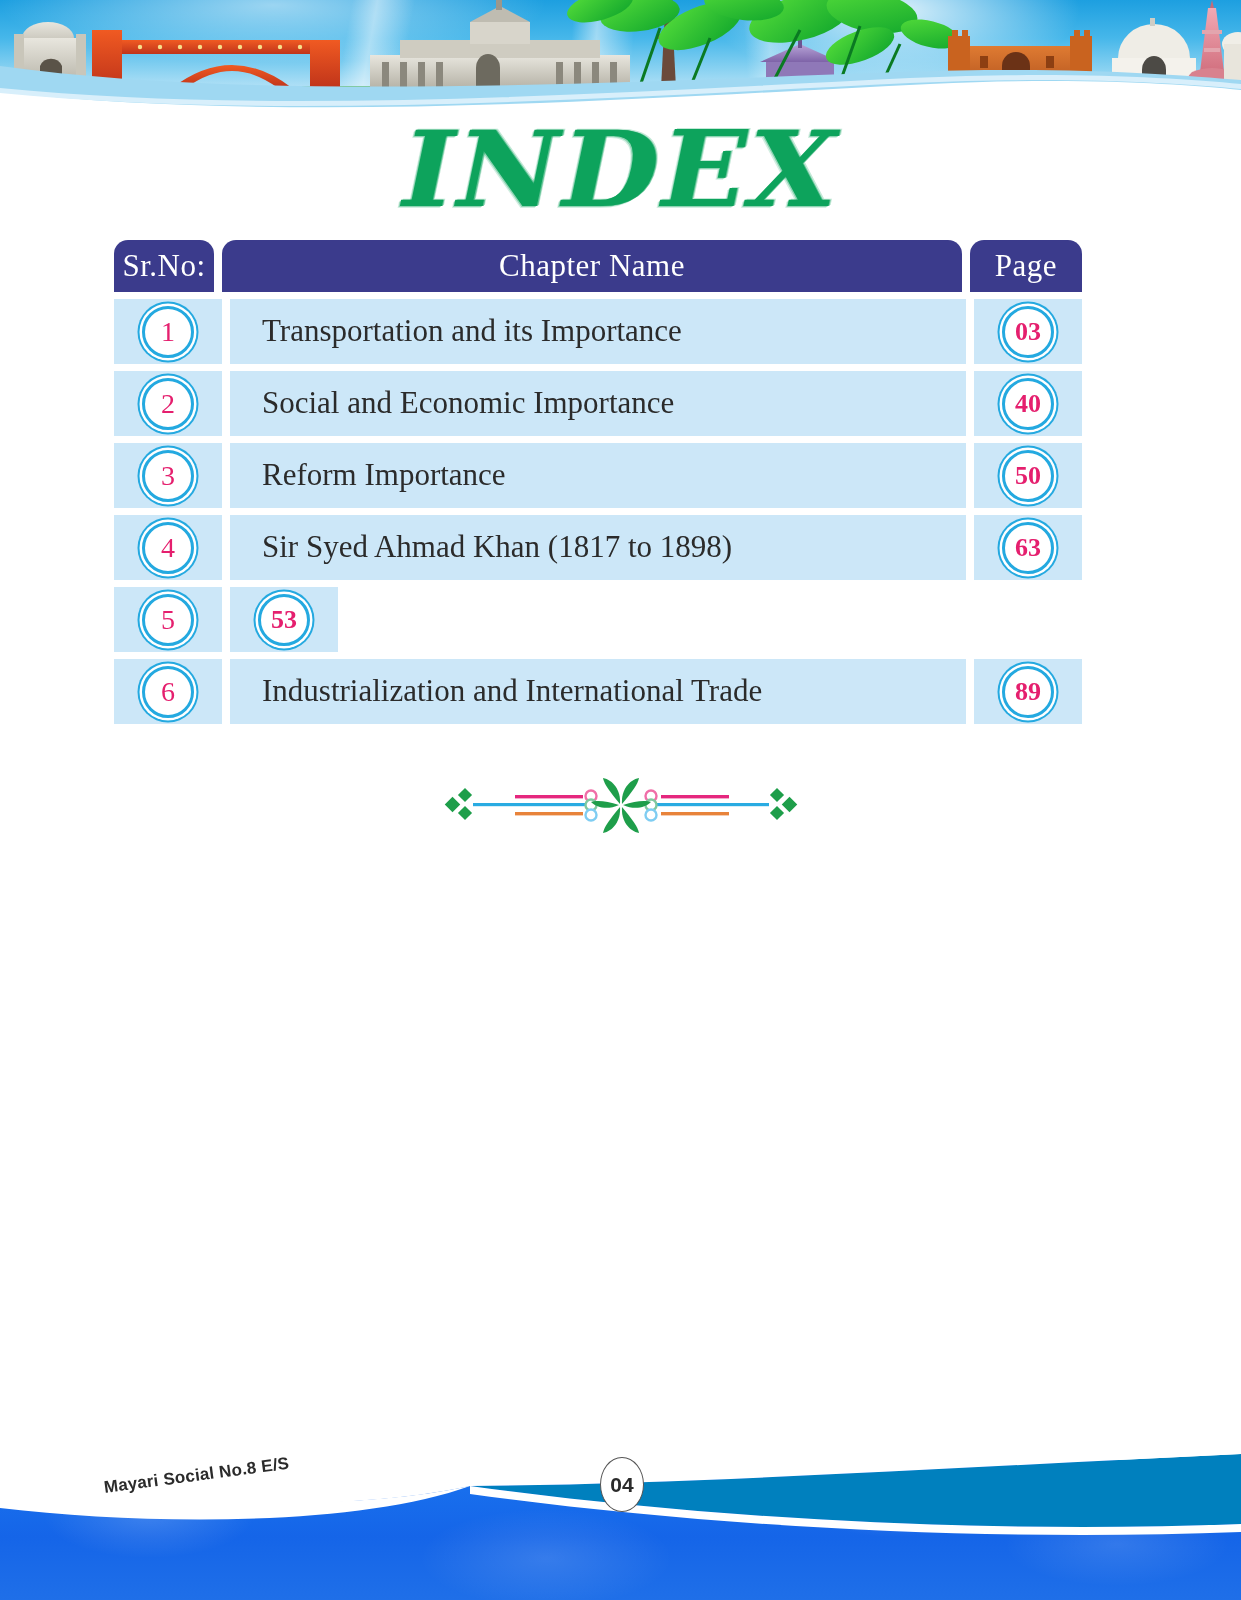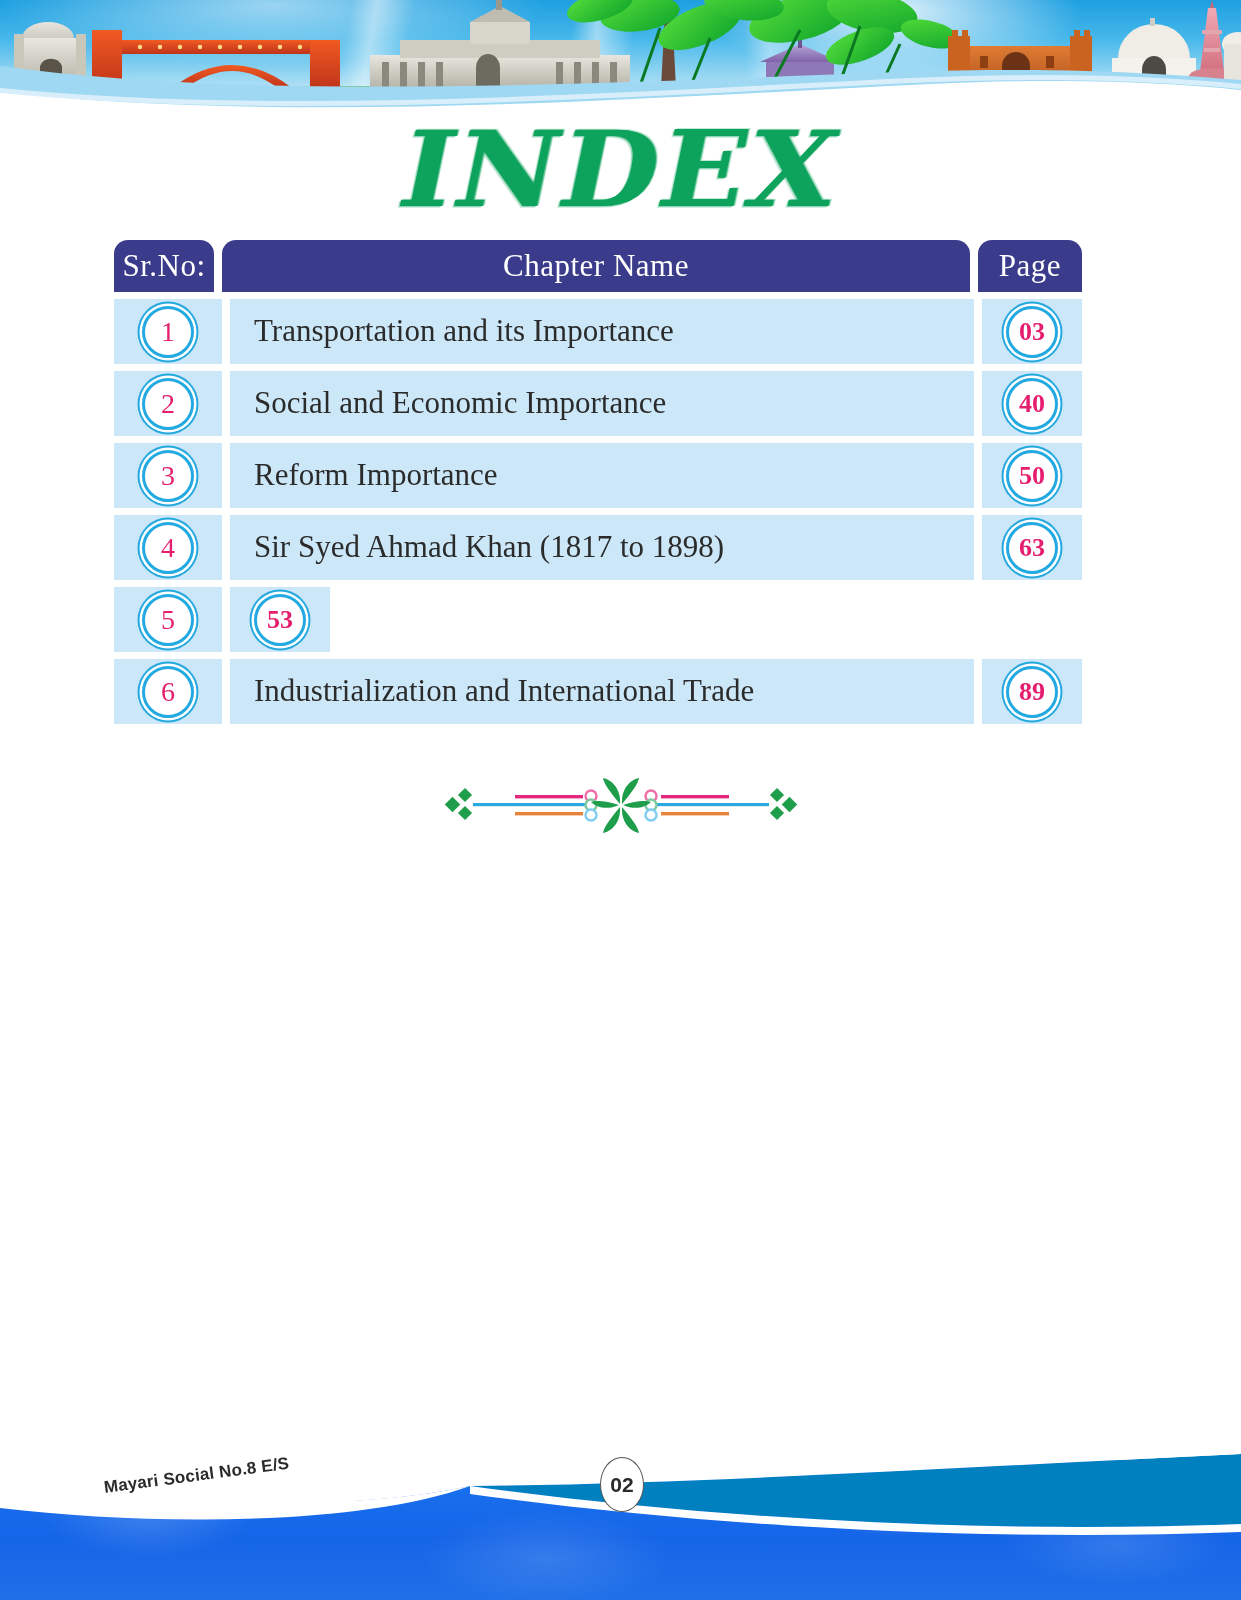--- a/index.html
+++ b/index.html
@@ -103,36 +103,36 @@
     height: 52px;
     display: flex;
     align-items: center;
     justify-content: center;
     font-size: 31px;
     letter-spacing: 0.5px;
     font-family: "Liberation Serif", "DejaVu Serif", serif;
   }
   .hd-sr   { width: 100px; }
   .hd-name { flex: 1 1 auto; }
-  .hd-page { width: 104px; }
+  .hd-page { width: 112px; }
 
   .toc-row {
     display: flex;
     gap: 8px;
     margin-top: 7px;
     height: 65px;
   }
   .cell {
     background: #cce7f8;
     display: flex;
     align-items: center;
   }
   .cell-sr   { width: 108px; justify-content: center; }
-  .cell-name { flex: 1 1 auto; padding-left: 24px; }
-  .cell-page { width: 100px; justify-content: center; }
+  .cell-name { flex: 1 1 auto; padding-left: 32px; }
+  .cell-page { width: 108px; justify-content: center; }
 
   .chapter-text {
     font-family: "Liberation Serif", "DejaVu Serif", serif;
     font-size: 31px;
     color: #2b2b2b;
     line-height: 1.1;
     white-space: nowrap;
   }
 
   
@@ -538,15 +538,15 @@
       <path d="M0 86 C 180 100, 340 114, 470 86 C 360 126, 150 126, 0 108 Z" fill="#ffffff"></path>
       <path d="M470 86 C 700 118, 980 134, 1241 124 L1241 132 C 980 142, 700 126, 470 94 Z" fill="#ffffff"></path>
     </svg>
 
     <svg class="footer-svg" width="1241" height="200" viewBox="0 0 1241 200" style="pointer-events:none">
       <path d="M0 0 L1241 0 L1241 54 C 980 66, 700 84, 470 86 C 340 114, 180 100, 0 108 Z" fill="#ffffff"></path>
     </svg>
   </div>
 
   <div class="footer-label">Mayari Social No.8 E/S</div>
-  <div class="page-badge">02</div>
+  <div class="page-badge">04</div>
 
 </div>
 
 </body></html>

